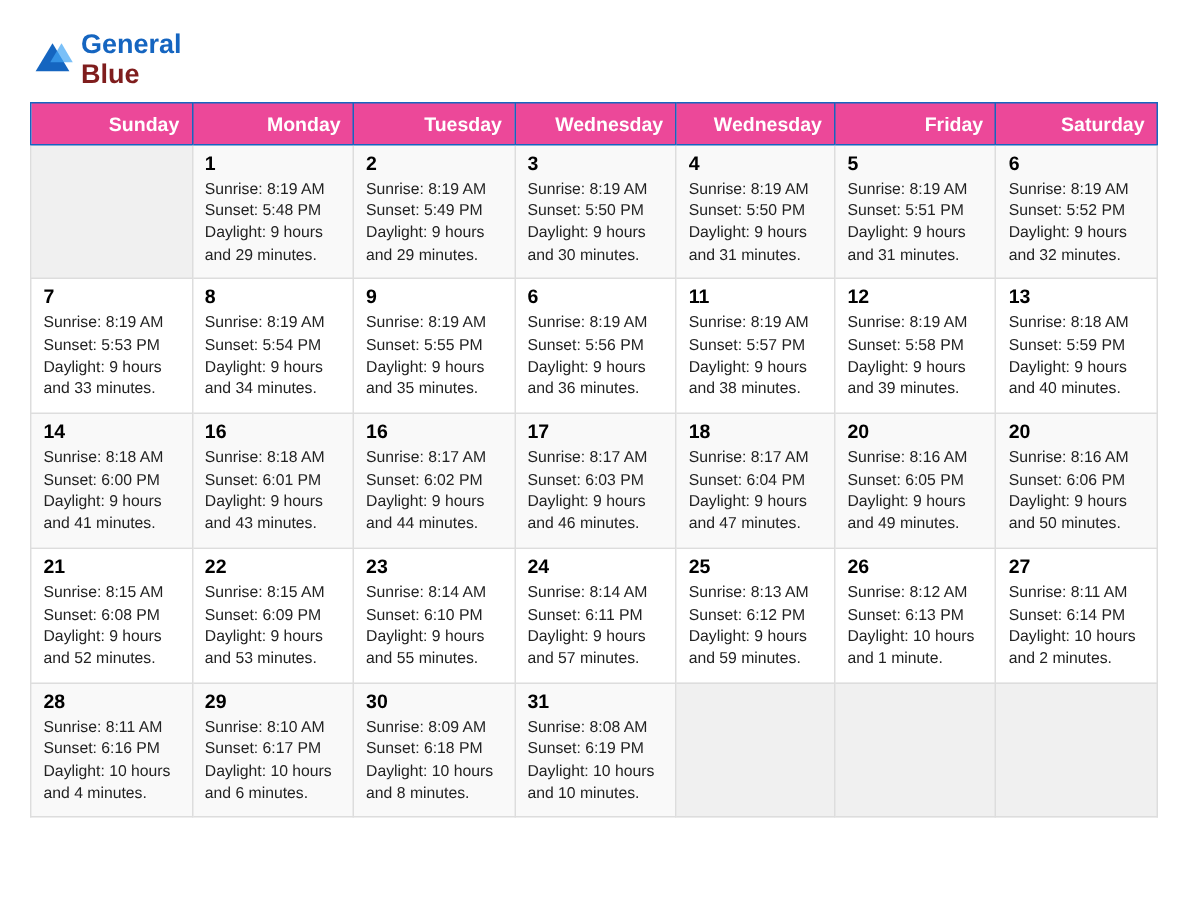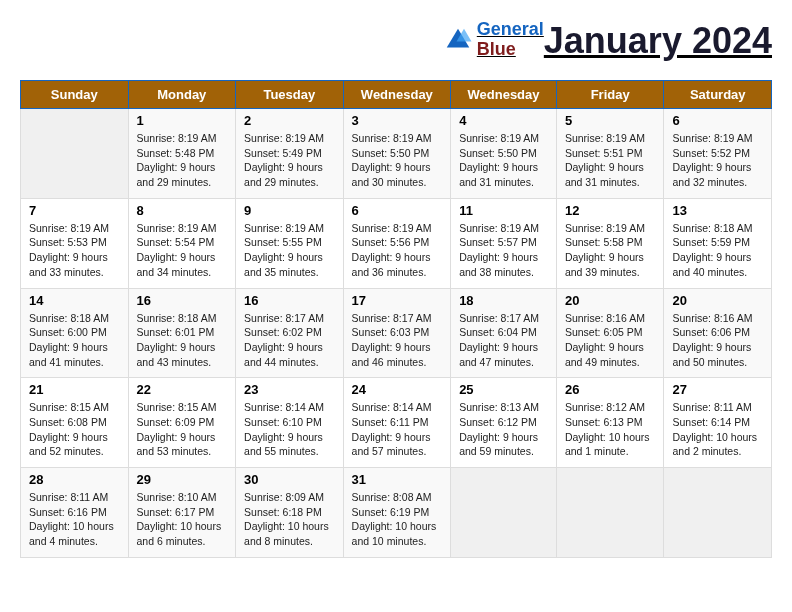--- a/index.html
+++ b/index.html
@@ -5,24 +5,23 @@
     * { box-sizing: border-box; margin: 0; padding: 0; }
     body {
       font-family: Arial, sans-serif;
       background: #fff;
       width: 792px;
       min-height: 612px;
       padding: 20px;
     }
     .header-section {
       display: flex;
-      justify-content: flex-end;
+      justify-content: space-between;
       align-items: flex-start;
-      margin-bottom: 18px;
-      text-decoration: underline;
+      margin-bottom: 8px;
     }
     .logo {
       display: flex;
       align-items: center;
       gap: 4px;
     }
     .logo-text {
       font-size: 18px;
       font-weight: bold;
       color: #1a1a2e;
@@ -46,23 +45,23 @@
     .location-title {
       font-size: 16px;
       color: #333;
     }
     .calendar-table {
       width: 100%;
       border-collapse: collapse;
       font-size: 11px;
     }
     .calendar-table thead tr th {
-      background-color: #a16207;
+      background-color: #ec4899;
       color: #fff;
-      text-align: center;
+      text-align: right;
       padding: 6px 8px;
       font-size: 13px;
       font-weight: bold;
       border: 1px solid #1565c0;
     }
     .calendar-table tbody tr {
       border-bottom: 1px solid #ccc;
     }
     .calendar-table tbody tr:nth-child(odd) {
       background-color: #f9f9f9;
@@ -100,21 +99,20 @@
     <svg class="logo-icon" viewBox="0 0 40 40">
       <polygon points="20,5 35,30 5,30" fill="#1565c0"></polygon>
       <polygon points="28,5 38,22 18,22" fill="#42a5f5" opacity="0.7"></polygon>
     </svg>
     <div class="logo-text">
       <div><span>General</span></div>
       <div><span style="color:#7f1d1d">Blue</span></div>
     </div>
   </div>
   <div class="title-block">
-    <div class="month-title">January 2024</div>
   </div>
 </div>
 
 <table class="calendar-table">
   <thead>
     <tr>
     <th>Sunday</th>
         <th>Monday</th>
         <th>Tuesday</th>
         <th>Wednesday</th>

